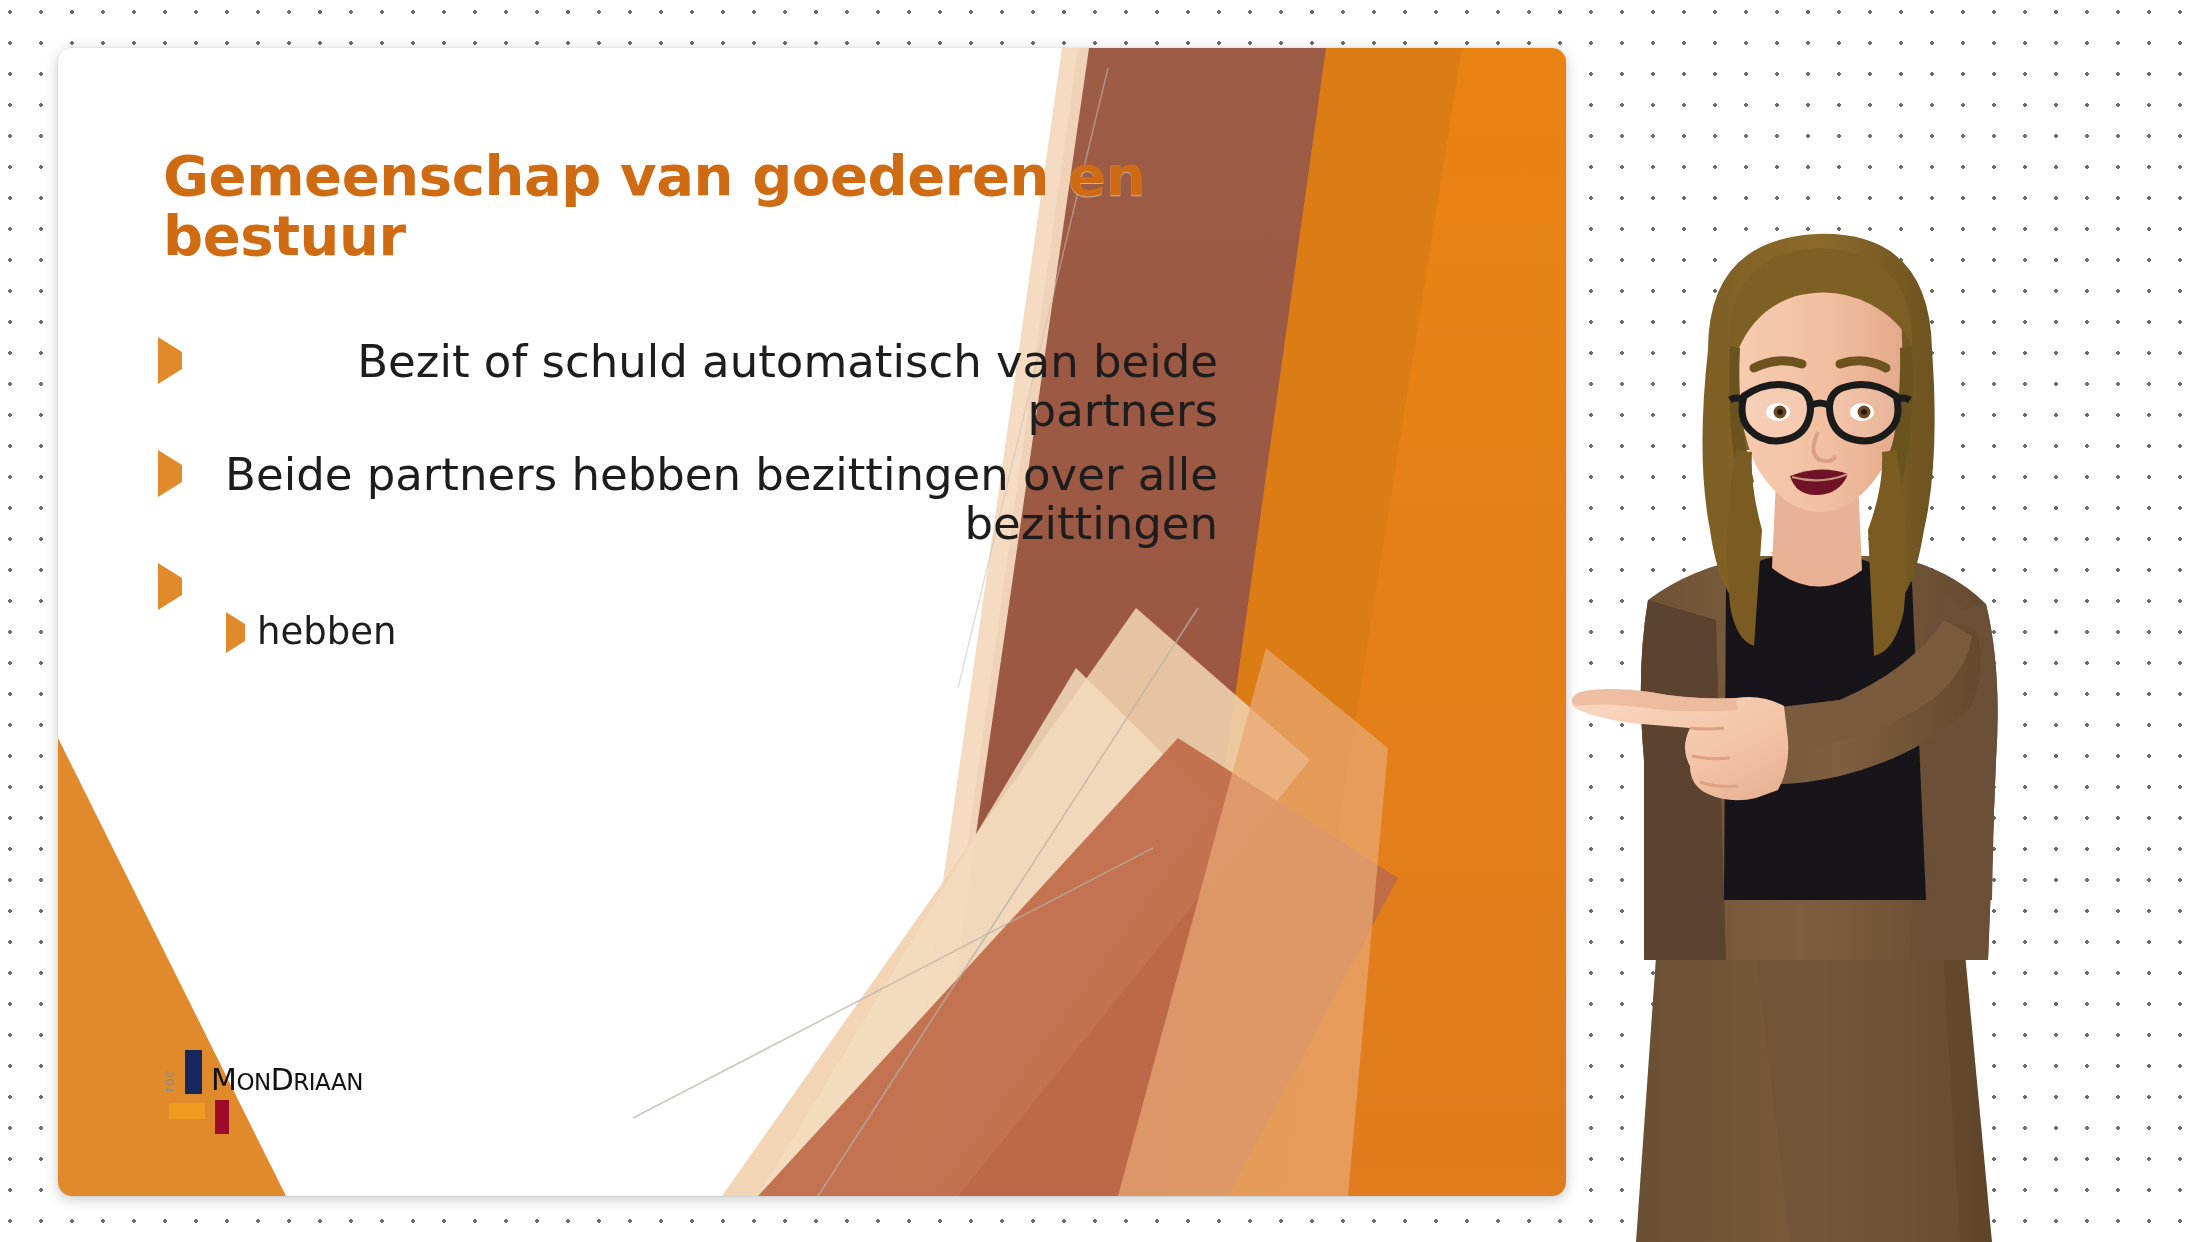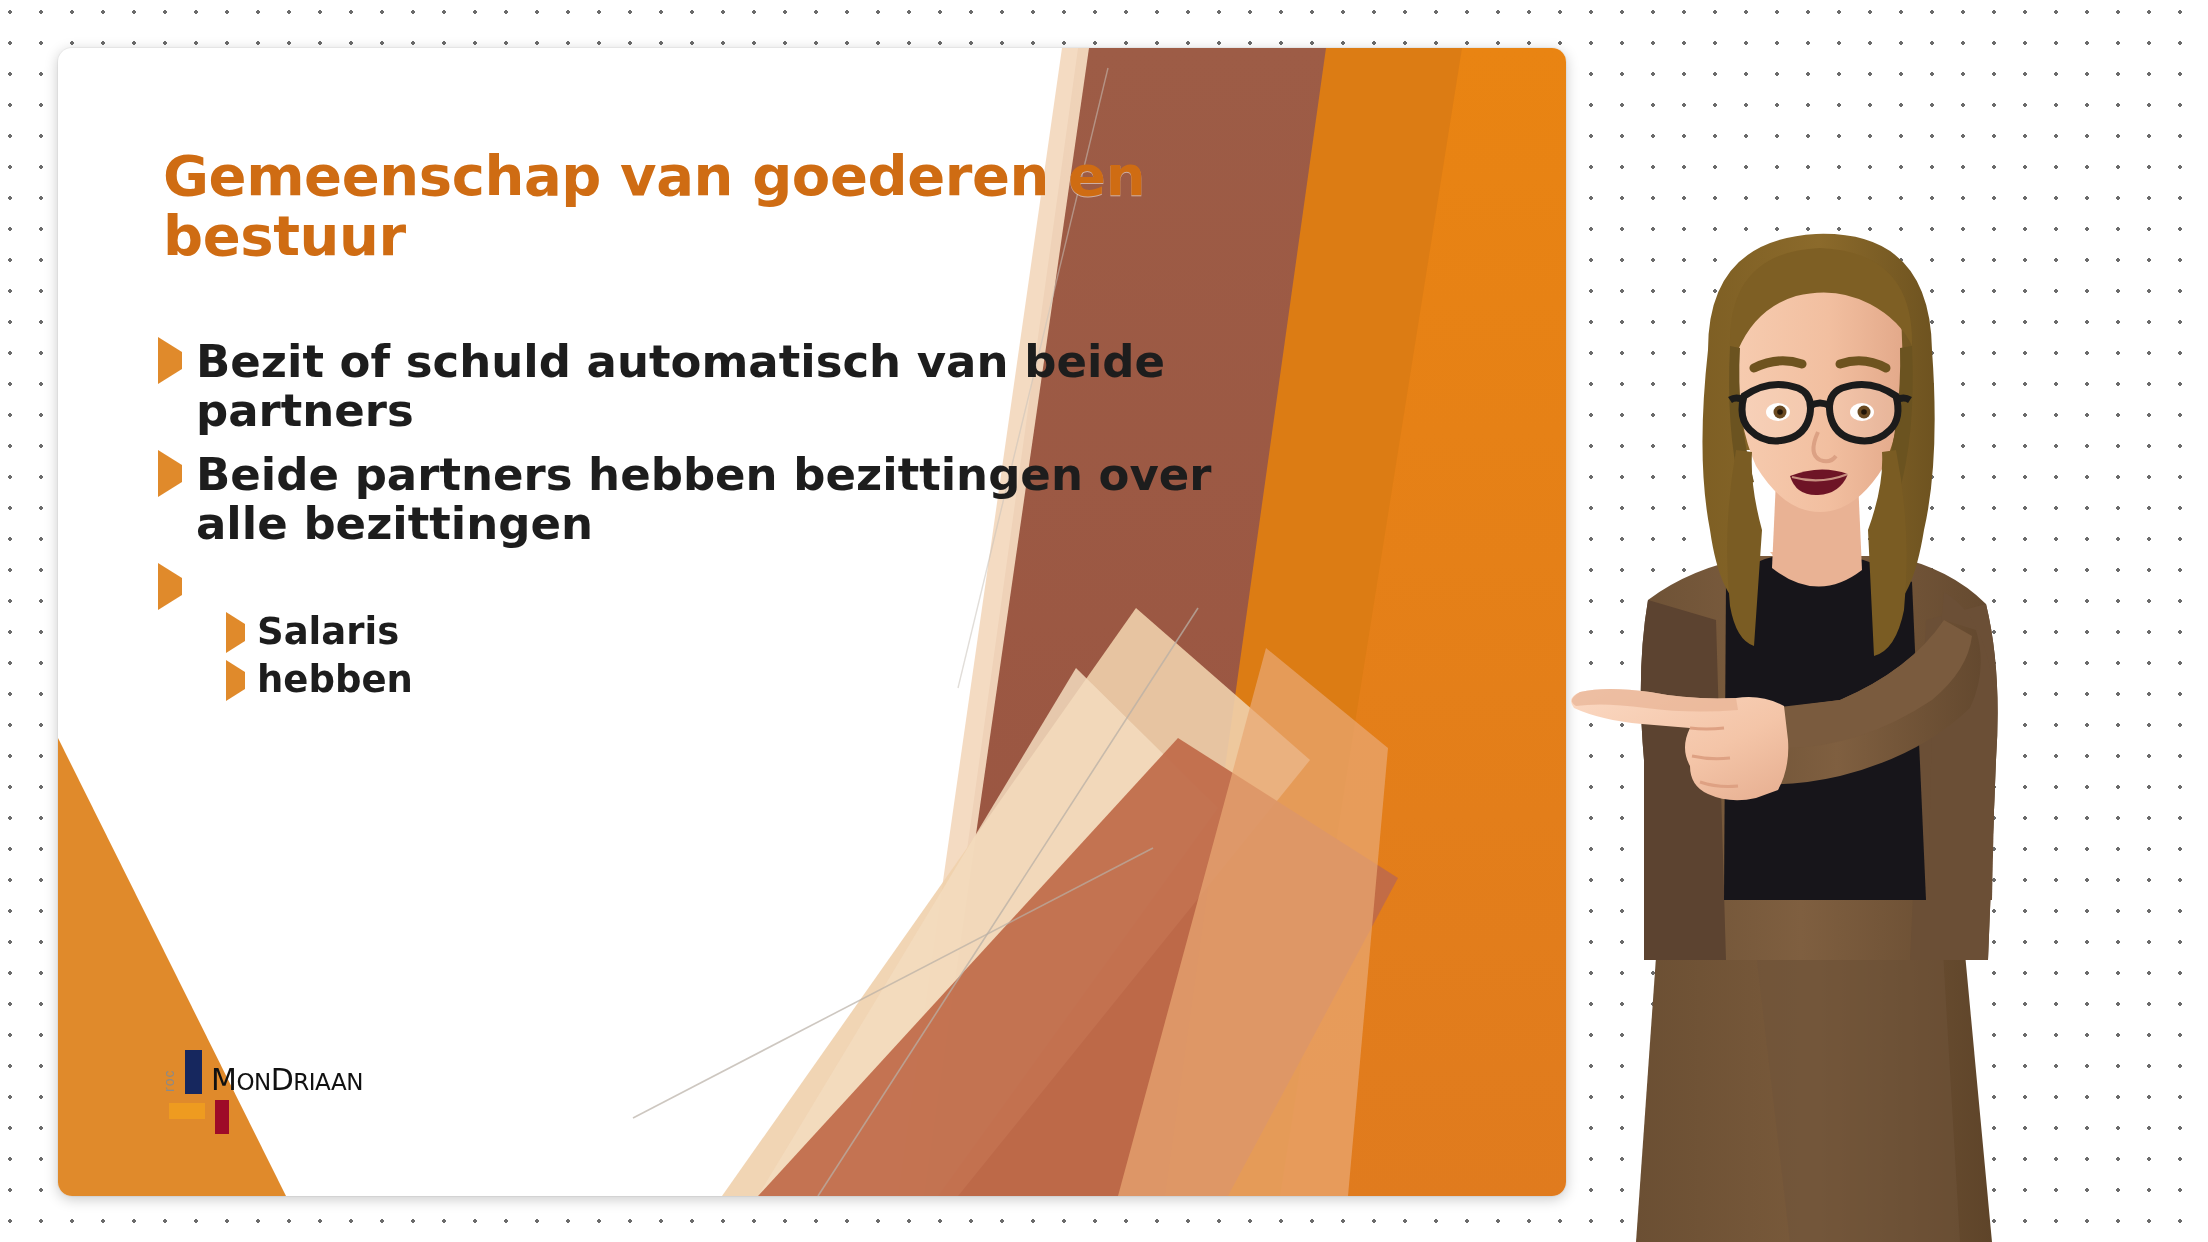--- a/index.html
+++ b/index.html
@@ -105,21 +105,22 @@
     border-top-width: 12px;
     border-bottom-width: 12px;
     border-left-width: 19px;
   }
 
   .bullet-text {
     color: #1d1d1d;
     font-family: "DejaVu Sans", sans-serif;
     font-size: 45px;
     line-height: 1.08;
-    font-weight: 700;
+    font-weight: 400;
+    text-align: right;
   }
   .level-2 .bullet-text { font-size: 37px; }
 
   
   #logo {
     position: absolute;
     left: 107px;
     top: 1000px;
     width: 260px;
     height: 86px;
@@ -195,24 +196,20 @@
 
     <div class="bullet-row level-1">
       <span class="bullet-marker"><span class="tri"></span></span>
       <span class="bullet-text">Beide partners hebben bezittingen over alle bezittingen</span>
     </div>
 
     <div class="bullet-row level-1">
       <span class="bullet-marker"><span class="tri"></span></span>
     </div>
 
-    <div class="bullet-row level-2">
-      <span class="bullet-marker"><span class="tri"></span></span>
-      <span class="bullet-text">Salaris</span>
-    </div>
 
     <div class="bullet-row level-2">
       <span class="bullet-marker"><span class="tri"></span></span>
       <span class="bullet-text">hebben</span>
     </div>
 
   </div>
 
   <div id="logo">
     <svg viewBox="0 0 260 86">

